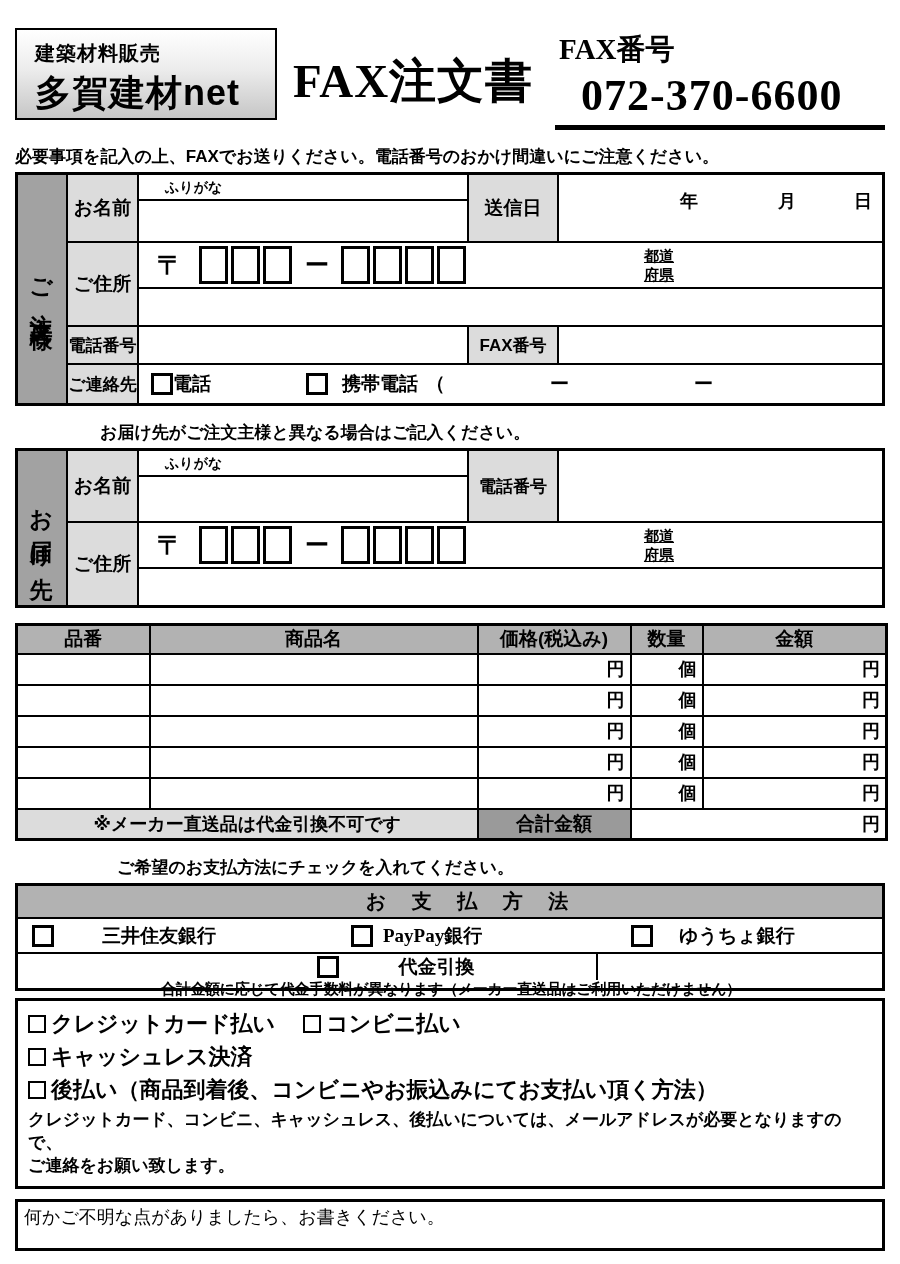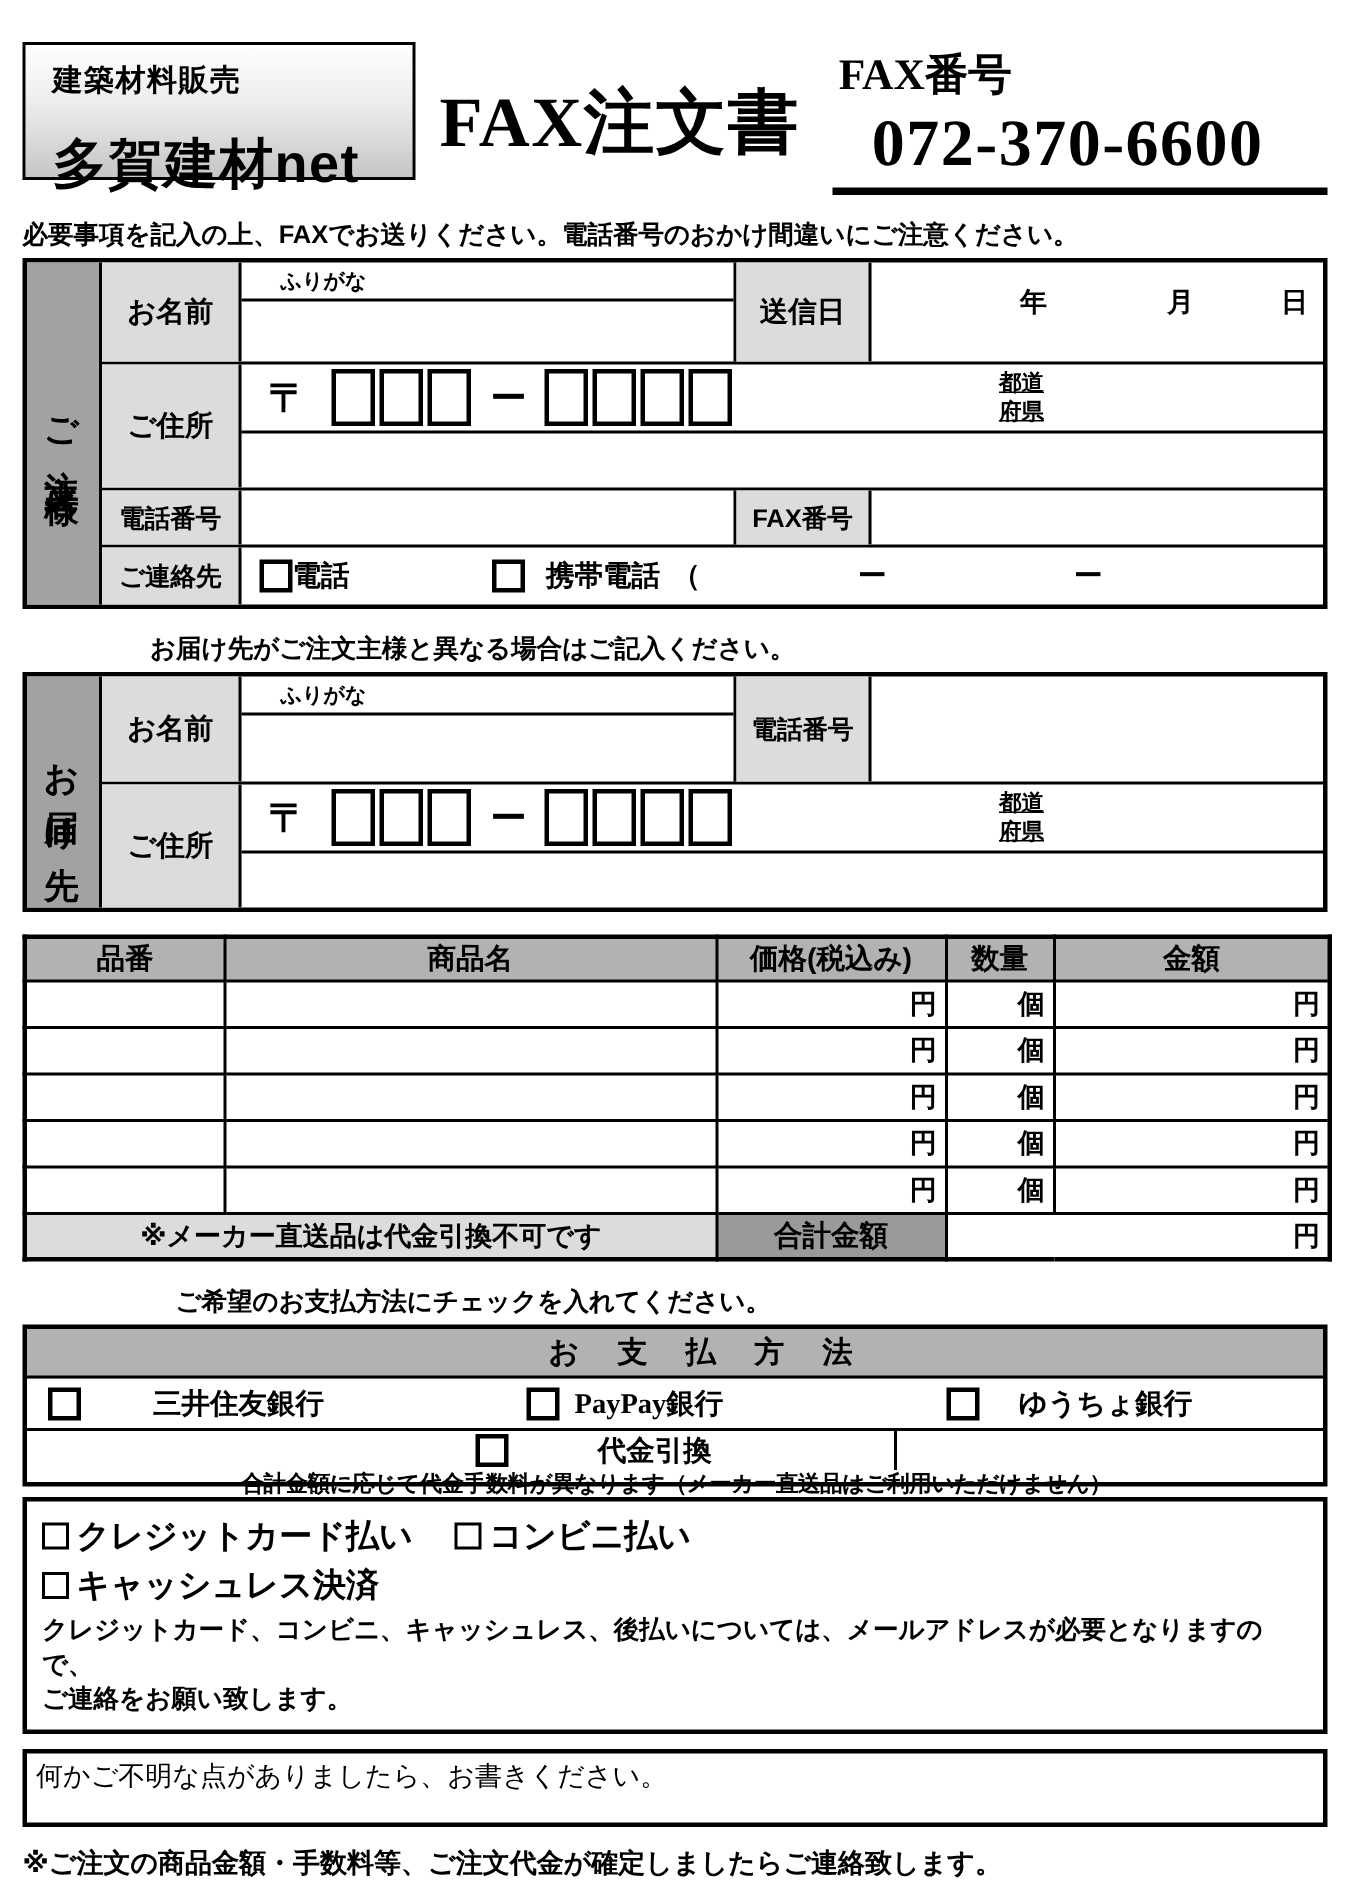--- a/index.html
+++ b/index.html
@@ -12,39 +12,39 @@
   .serif { font-family:"Liberation Serif","DejaVu Serif",serif; }
 
   
   .hdr { display:flex; align-items:flex-start; padding:28px 15px 0 15px; }
   .logo {
     width:262px; height:92px; border:2px solid #000; flex:none;
     background:linear-gradient(180deg,#ffffff 0%,#ececec 45%,#c6c6c6 100%);
     padding:10px 0 0 18px;
   }
   .logo-l1 { font-size:20px; font-weight:bold; letter-spacing:1px; }
-  .logo-l2 { font-size:36px; font-weight:bold; margin-top:18px; letter-spacing:1px; }
+  .logo-l2 { font-size:36px; font-weight:bold; margin-top:2px; letter-spacing:1px; }
   .doc-title { font-size:47px; font-weight:bold; margin:22px 0 0 16px; letter-spacing:1px; flex:none; }
   .faxblk { margin:2px 0 0 22px; flex:1; }
   .fax-label { font-size:29px; font-weight:bold; padding-left:4px; }
   .fax-number { font-size:44px; font-weight:bold; letter-spacing:1px; padding:0 8px 4px 26px;
                 border-bottom:5px solid #000; display:block; }
 
   .note-bold { font-weight:bold; font-size:17px; margin:15px 15px 0 15px; }
 
   
   .tbl { margin:4px 15px 0 15px; border:3px solid #000; display:flex; }
   .vcol { width:50px; background:#a2a2a2; border-right:2px solid #000;
           display:flex; align-items:center; justify-content:center; flex:none; }
   .vtext { writing-mode:vertical-rl; text-orientation:upright; font-size:23px; font-weight:bold;
            letter-spacing:5px; }
   .tbody { flex:1; display:flex; flex-direction:column; }
   .trow { display:flex; border-bottom:2px solid #000; }
   .trow:last-child { border-bottom:none; }
-  .lbl { width:93px; background:#dcdcdc; border-right:2px solid #000; flex:none;
+  .lbl { width:71px; background:#dcdcdc; border-right:2px solid #000; flex:none;
          display:flex; align-items:center; justify-content:center; font-weight:bold; font-size:19px; }
   .lbl.sm { font-size:17px; }
   .glbl { width:90px; background:#dcdcdc; border-right:2px solid #000; flex:none;
           display:flex; align-items:center; justify-content:center; font-weight:bold; font-size:19px; }
   .namecell { width:330px; border-right:2px solid #000; flex:none; display:flex; flex-direction:column; }
   .furigana { height:26px; border-bottom:2px solid #000; font-size:14px; font-weight:bold;
               padding:4px 0 0 26px; }
   .fillblank { flex:1; }
   .datecell { flex:1; display:flex; align-items:center; justify-content:flex-end;
               font-size:18px; font-weight:bold; padding-bottom:14px; }
@@ -301,20 +301,24 @@
     <div class="optline">
       <span class="sq"></span>
       <span>クレジットカード払い</span>
       <span class="sq" style="margin-left:28px;"></span>
       <span>コンビニ払い</span>
     </div>
     <div class="optline">
       <span class="sq"></span>
       <span>キャッシュレス決済</span>
     </div>
+    <div class="optline">
+      <span class="sq"></span>
+      <span>後払い（商品到着後、コンビニやお振込みにてお支払い頂く方法）</span>
+    </div>
     <div class="optnote">クレジットカード、コンビニ、キャッシュレス、後払いについては、メールアドレスが必要となりますので、</div>
     <div class="optnote" style="margin-top:0;">ご連絡をお願い致します。</div>
   </div>
 
   <div class="combox serif">
     <span>何かご不明な点がありましたら、お書きください。</span>
   </div>
 
   <div class="foot">※ご注文の商品金額・手数料等、ご注文代金が確定しましたらご連絡致します。</div>
 

